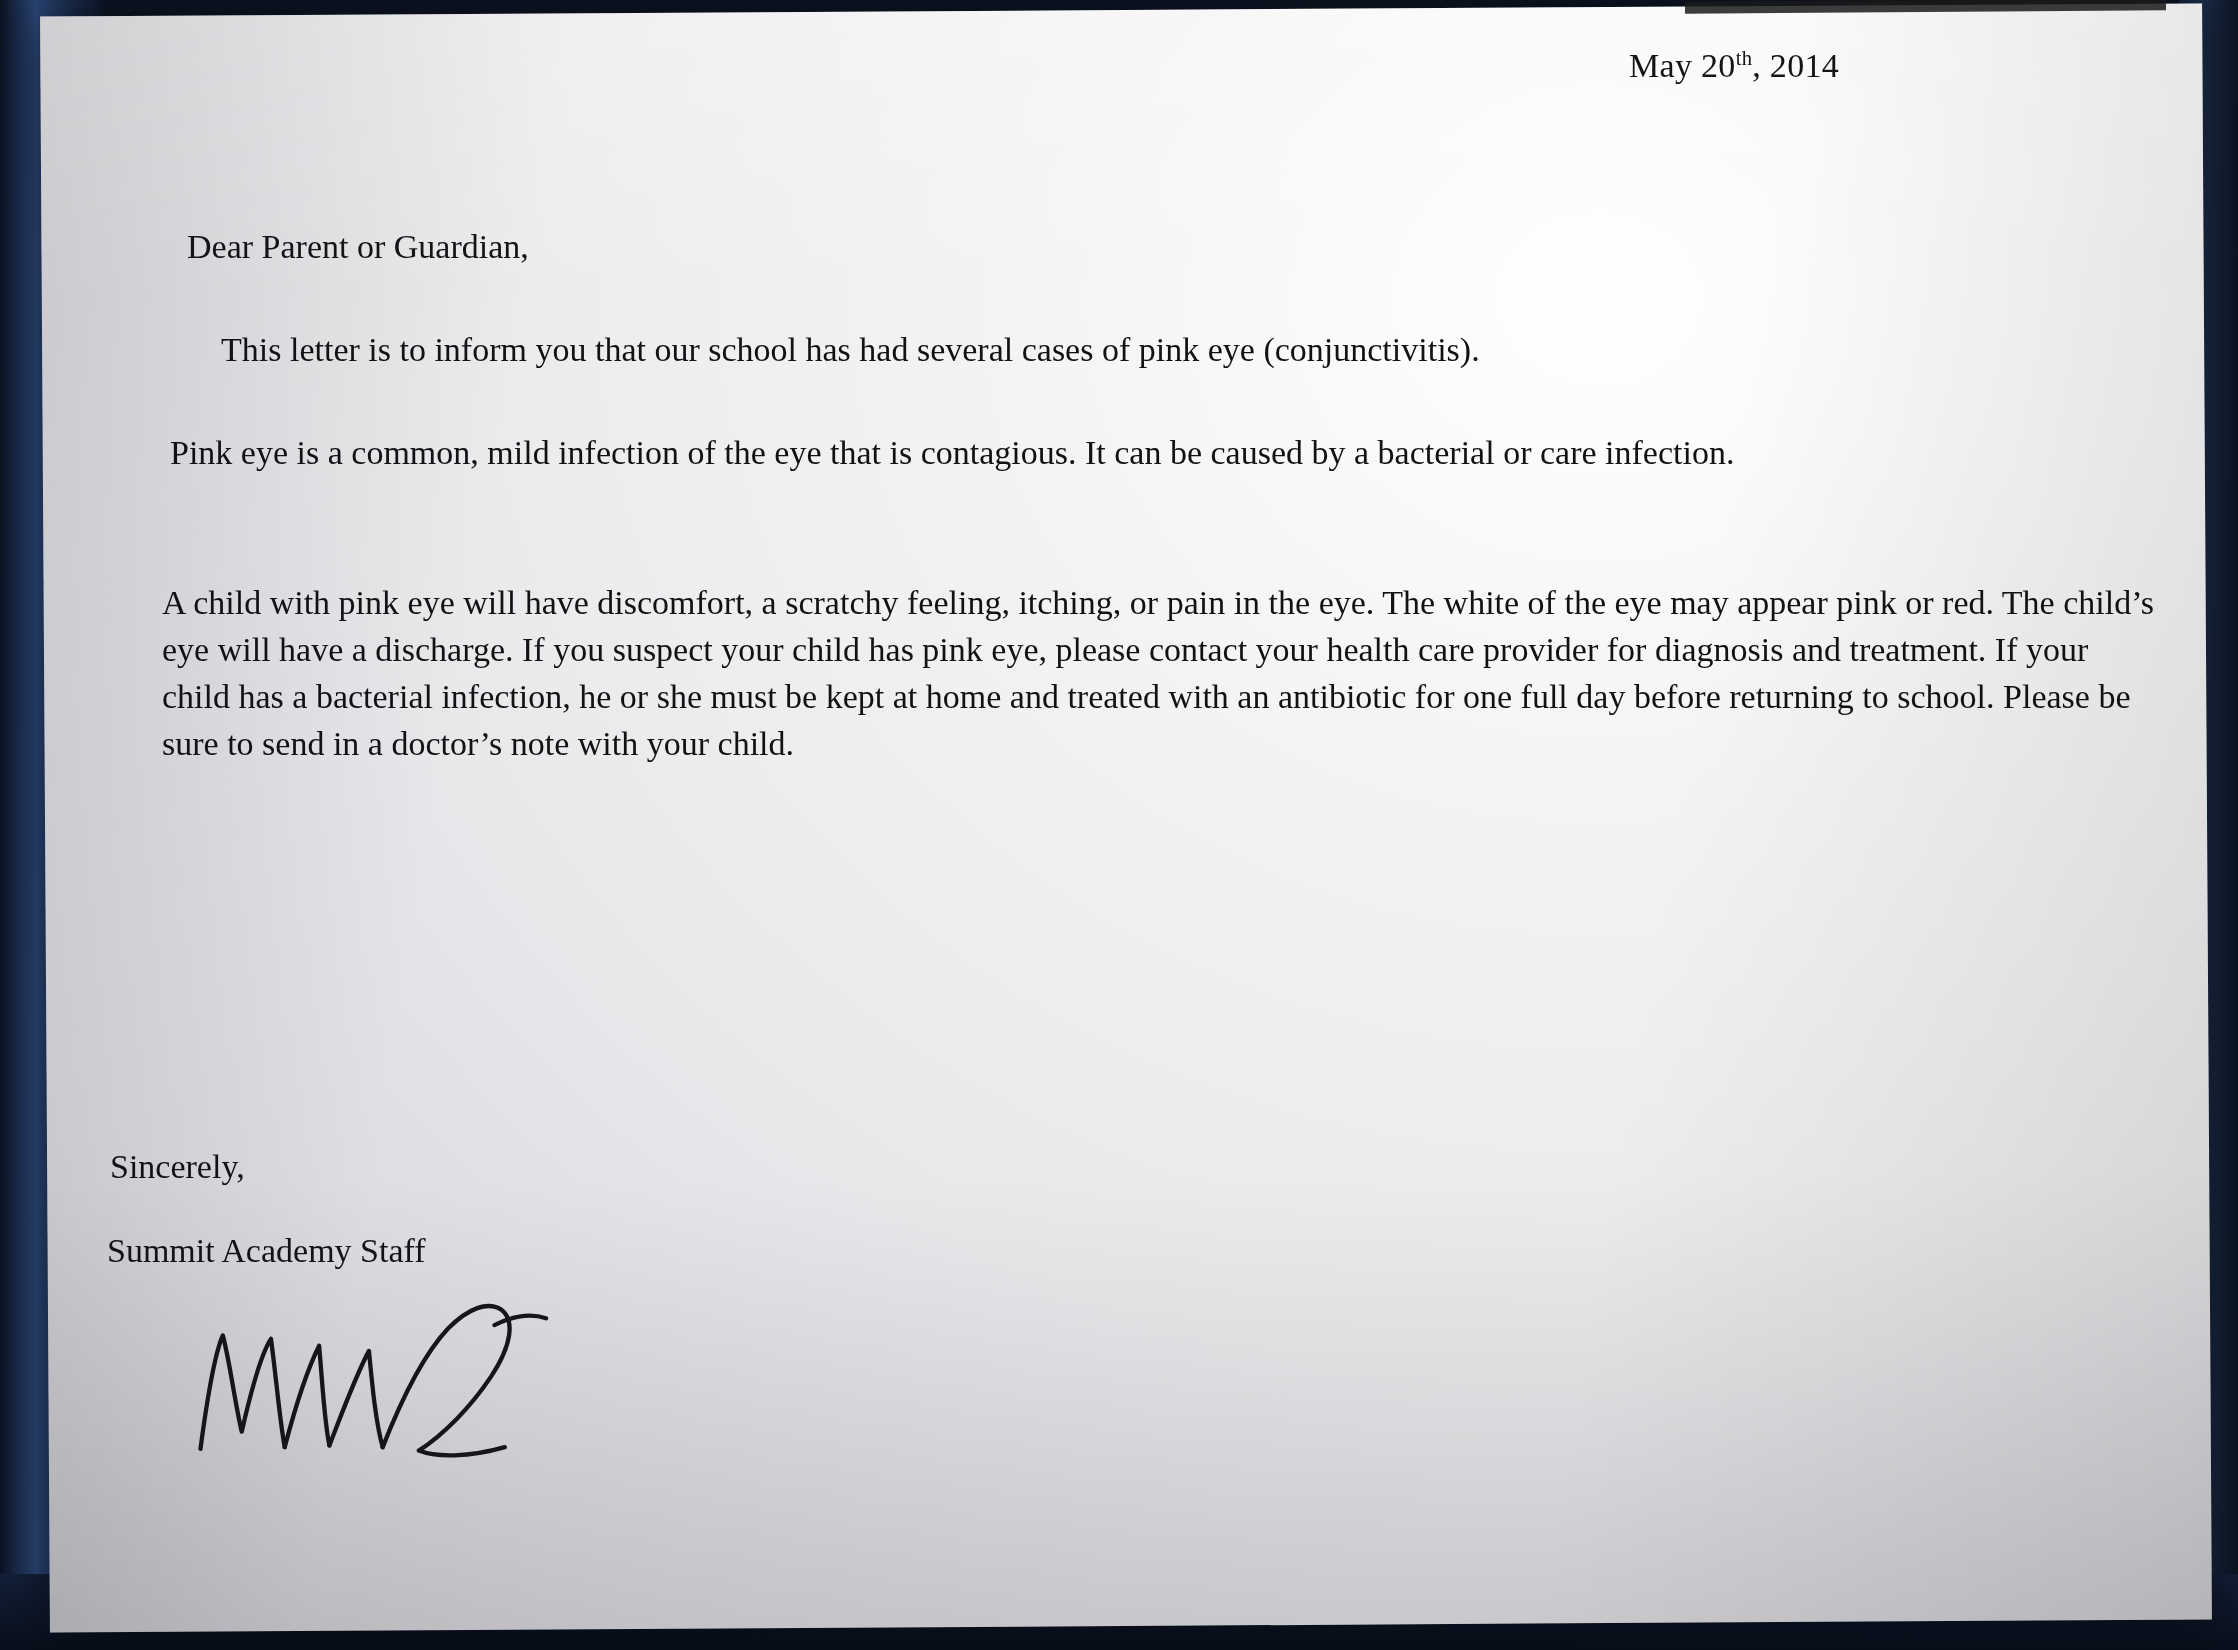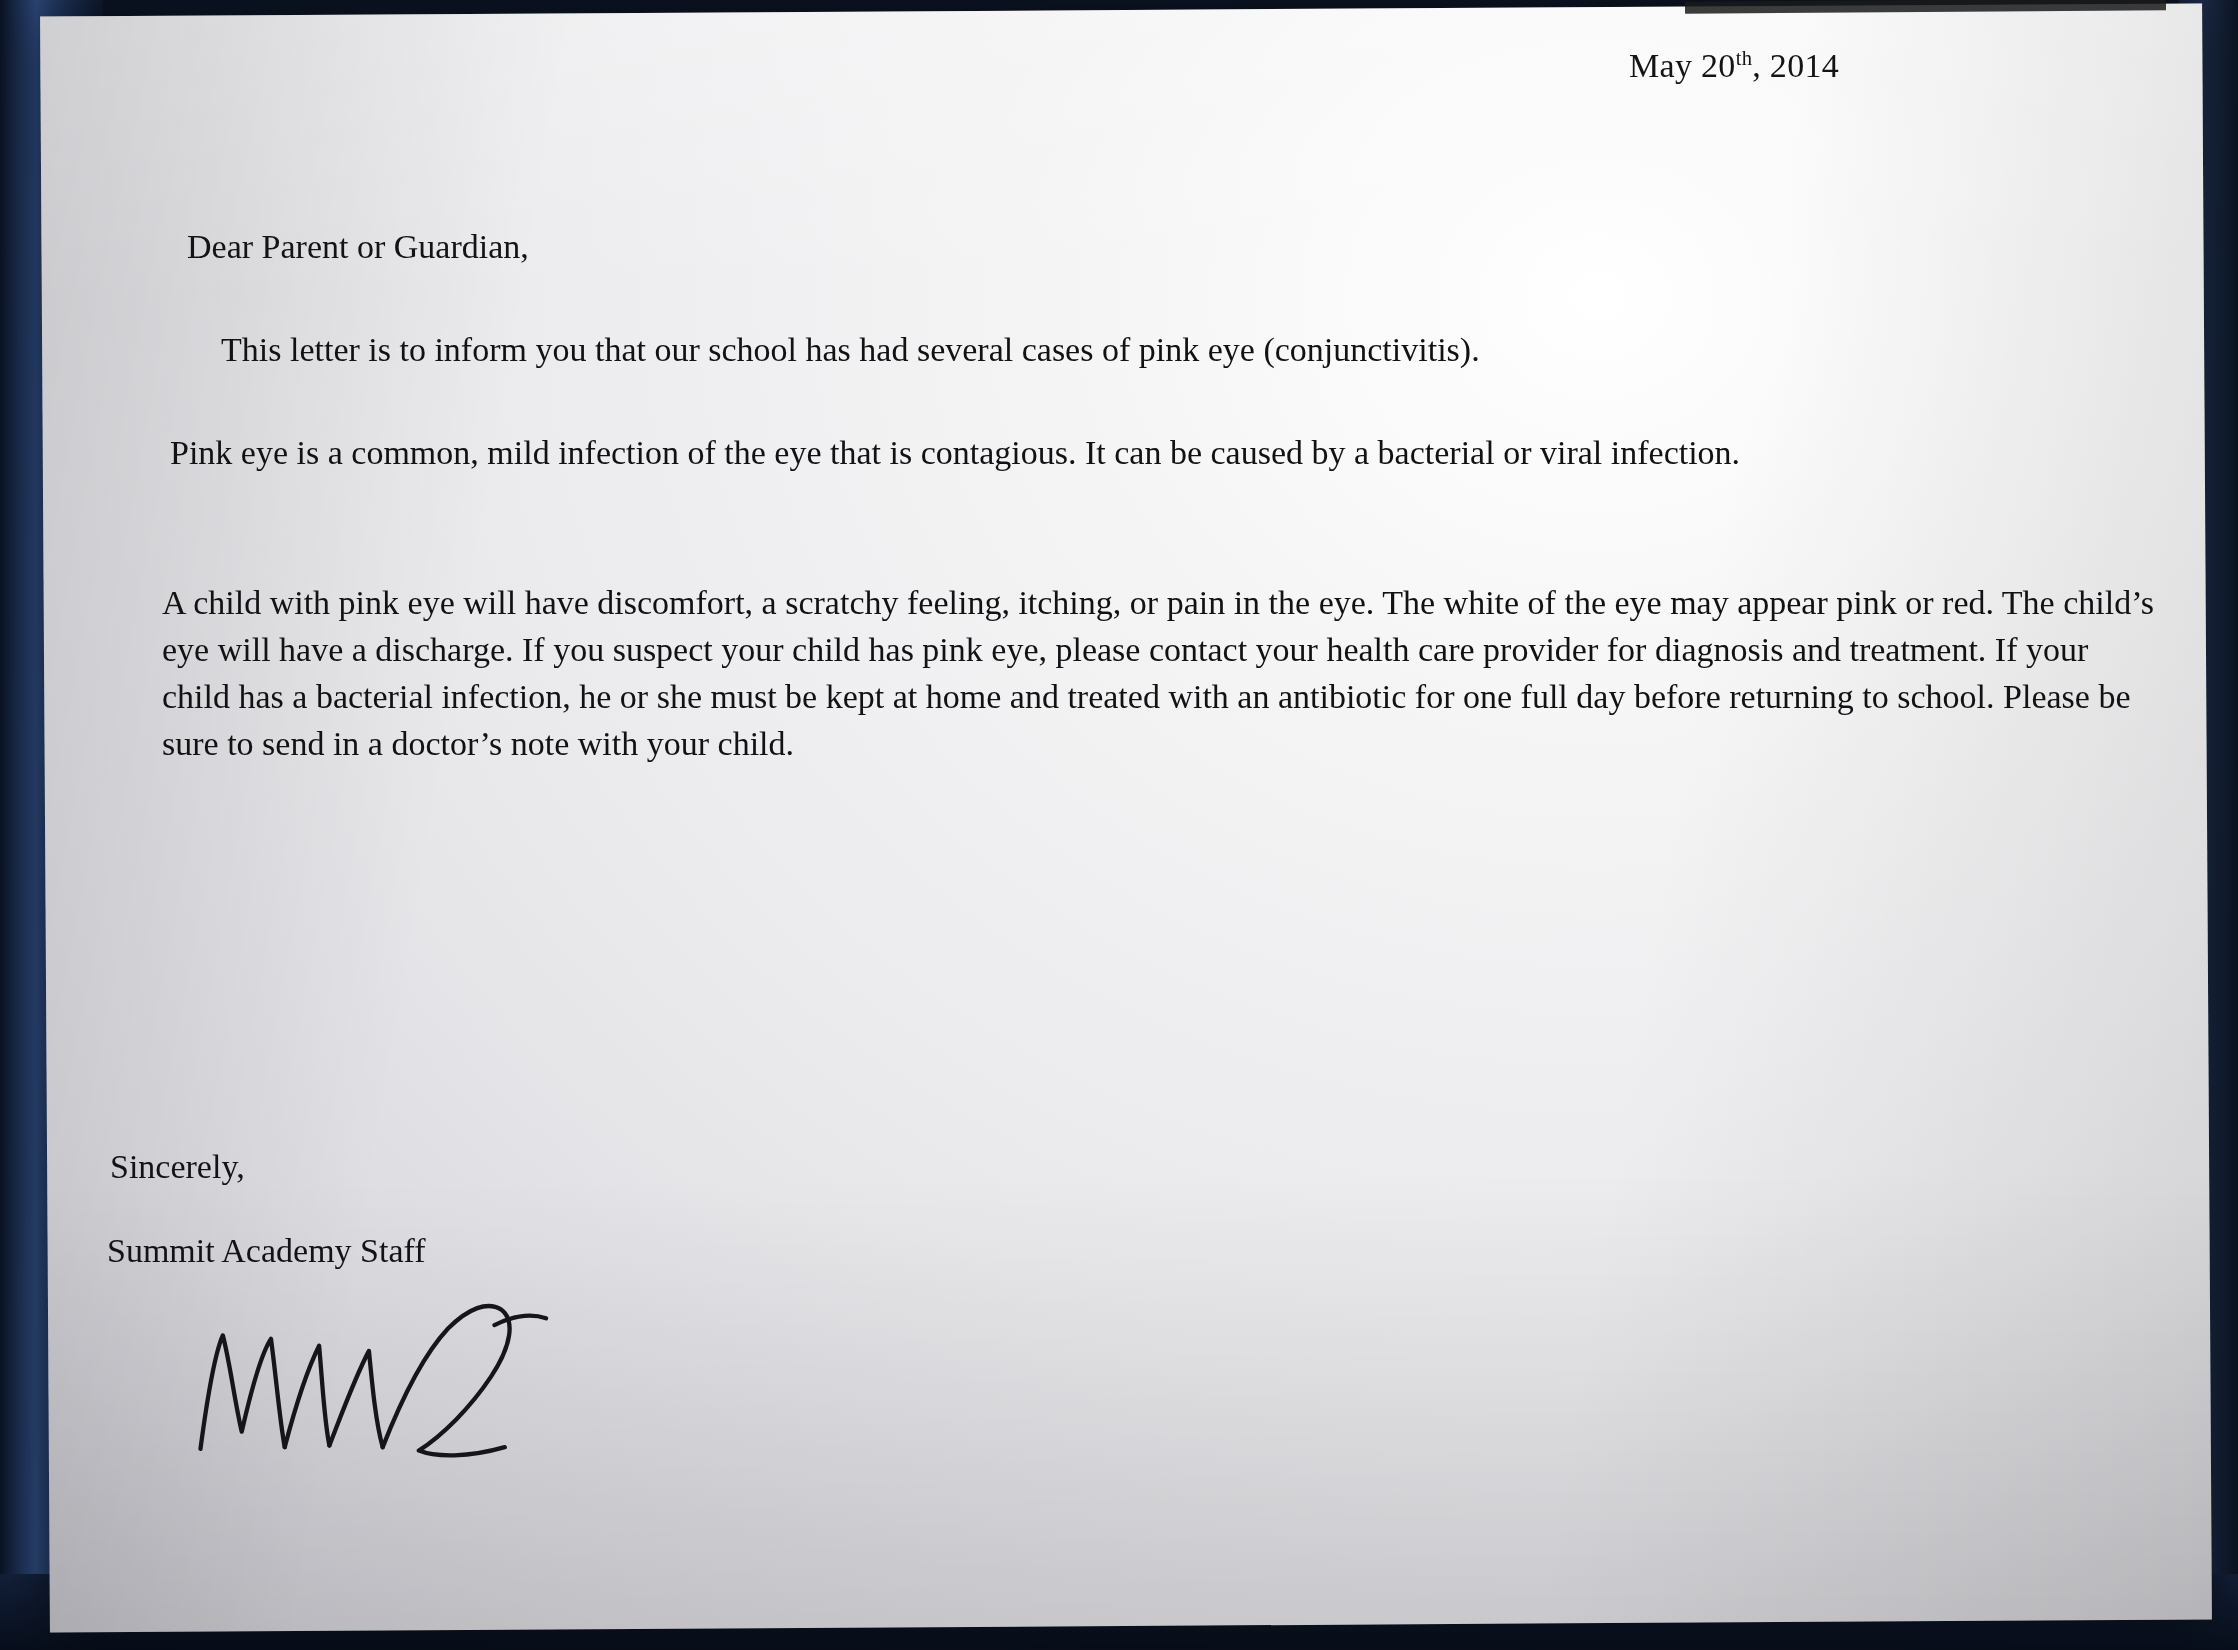--- a/index.html
+++ b/index.html
@@ -179,21 +179,21 @@
 
   <div class="content">
 
     <div class="date">
       <span>May 20</span><sup>th</sup><span>, 2014</span>
     </div>
 
     <div class="salutation">Dear Parent or Guardian,</div>
 
     <div class="para p1">This letter is to inform you that our school has had several cases of pink eye (conjunctivitis).</div>
-    <div class="para p2">Pink eye is a common, mild infection of the eye that is contagious.  It can be caused by a bacterial or viral infection.</div>
+    <div class="para p2">Pink eye is a common, mild infection of the eye that is contagious.  It can be caused by a bacterial or care infection.</div>
     <div class="para p3">A child with pink eye will have discomfort, a scratchy feeling, itching, or pain in the eye.  The white of the eye may appear pink or red.  The child’s eye will have a discharge.  If you suspect your child has pink eye, please contact your health care provider for diagnosis and treatment.  If your child has a bacterial infection, he or she must be kept at home and treated with an antibiotic for one full day before returning to school.  Please be sure to send in a doctor’s note with your child.</div>
 
     <div class="closing">Sincerely,</div>
     <div class="signer">Summit Academy Staff</div>
 
     <svg class="signature" viewBox="0 0 520 230" xmlns="http://www.w3.org/2000/svg">
       <g fill="none" stroke="#15151a" stroke-width="5" stroke-linecap="round" stroke-linejoin="round">
         <path d="M18 180 C 26 120, 34 70, 44 48 C 52 78, 58 126, 66 160 C 76 116, 88 70, 100 52 C 106 96, 110 146, 116 178"></path>
         <path d="M116 178 C 126 140, 140 92, 156 60 C 160 104, 162 148, 168 176"></path>
         <path d="M168 176 C 182 140, 198 96, 214 66 C 218 108, 222 150, 230 178"></path>

